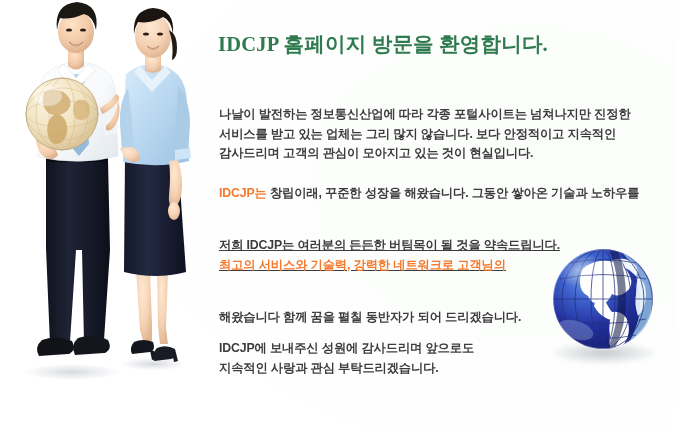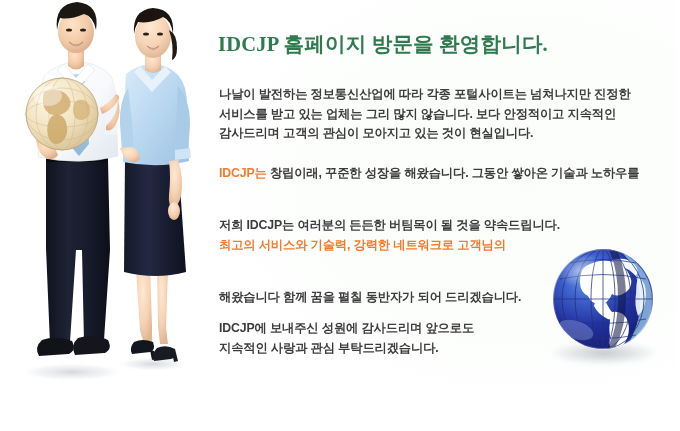--- a/index.html
+++ b/index.html
@@ -63,29 +63,30 @@
   .para {
     position: absolute;
     left: 3px;
     width: 455px;
     font-size: 12.3px;
     line-height: 19.6px;
     color: #3c3c3c;
     font-weight: 700;
     letter-spacing: -0.15px;
     white-space: pre-line;
+    margin-top: 20px;
   }
 
   .para .em {
     color: #f4792d;
   }
 
   .para-1 { top: 85px; }
   .para-2 { top: 164px; }
-  .para-3 { top: 216px; }
+  .para-3 { top: 216px; text-decoration: underline; }
   .para-4 { top: 288px; }
   .para-5 { top: 319px; }
 
   
   .globe-wrap {
     position: absolute;
     left: 548px;
     top: 246px;
     width: 112px;
     height: 125px;

